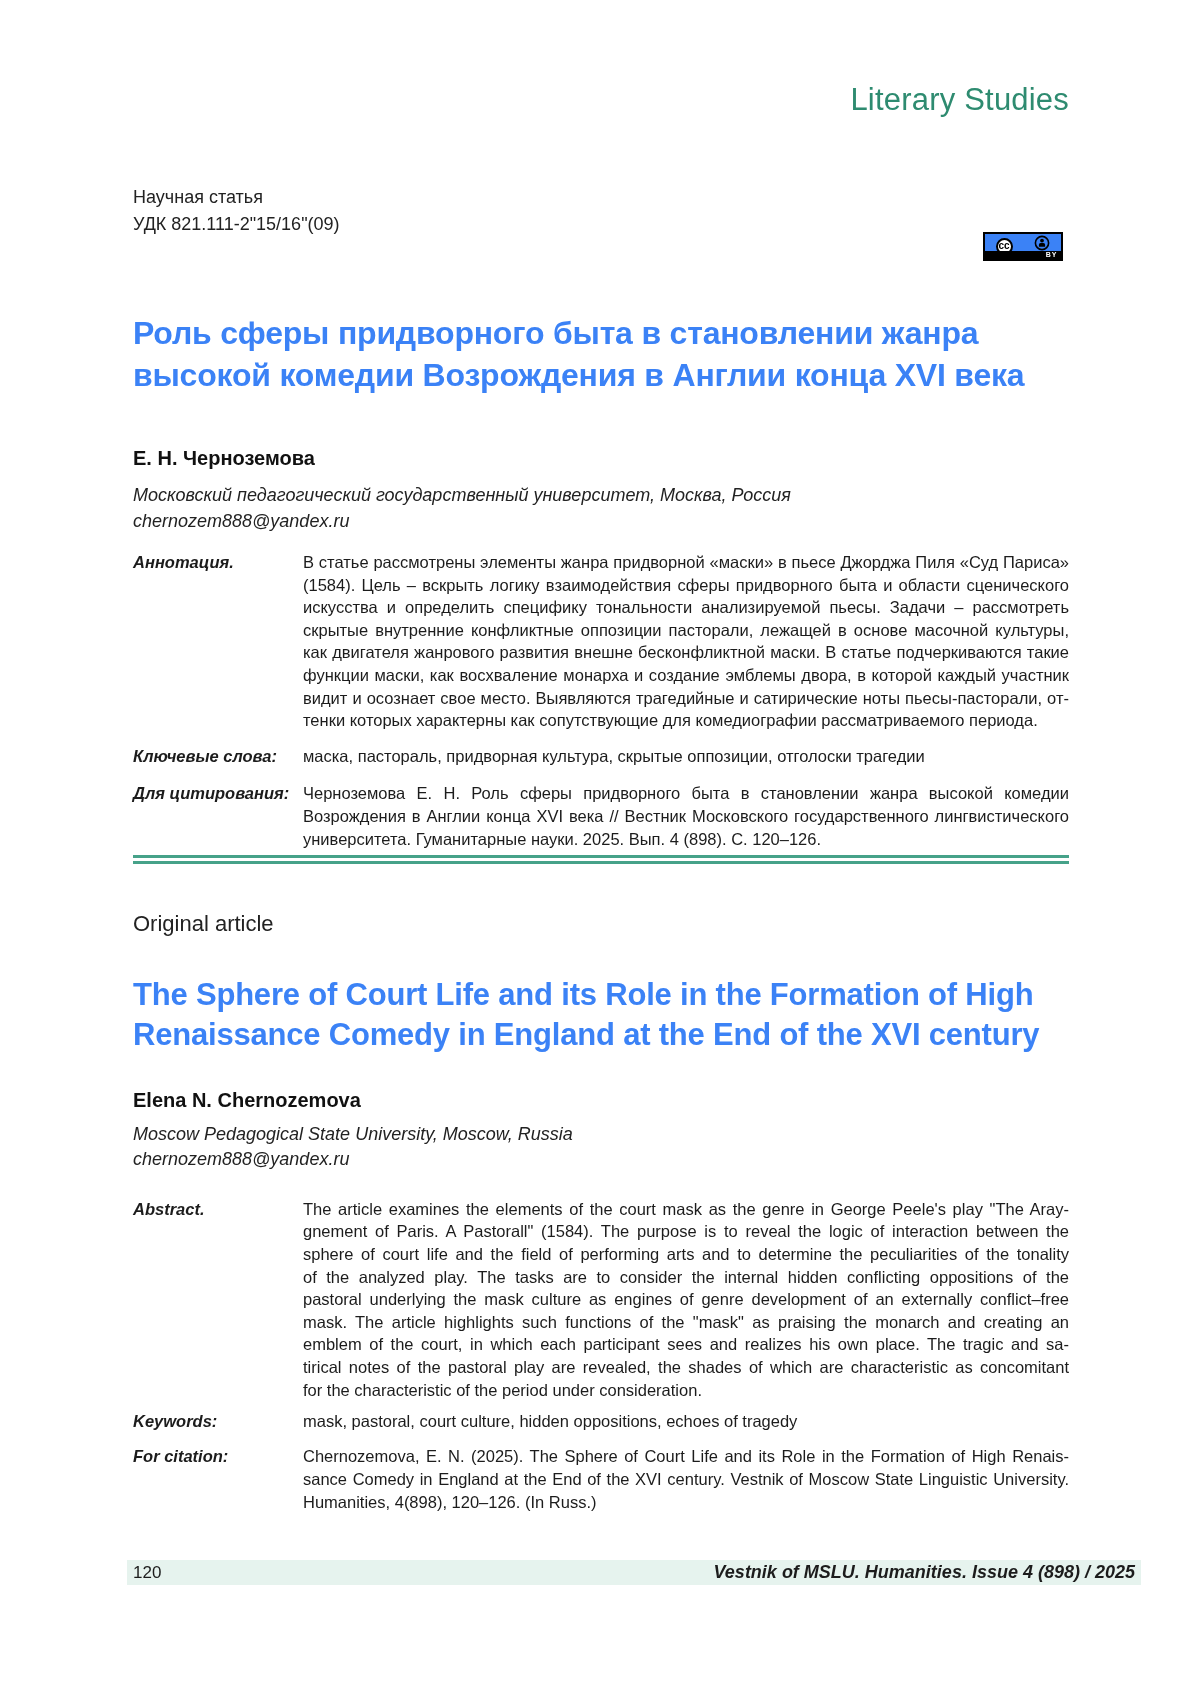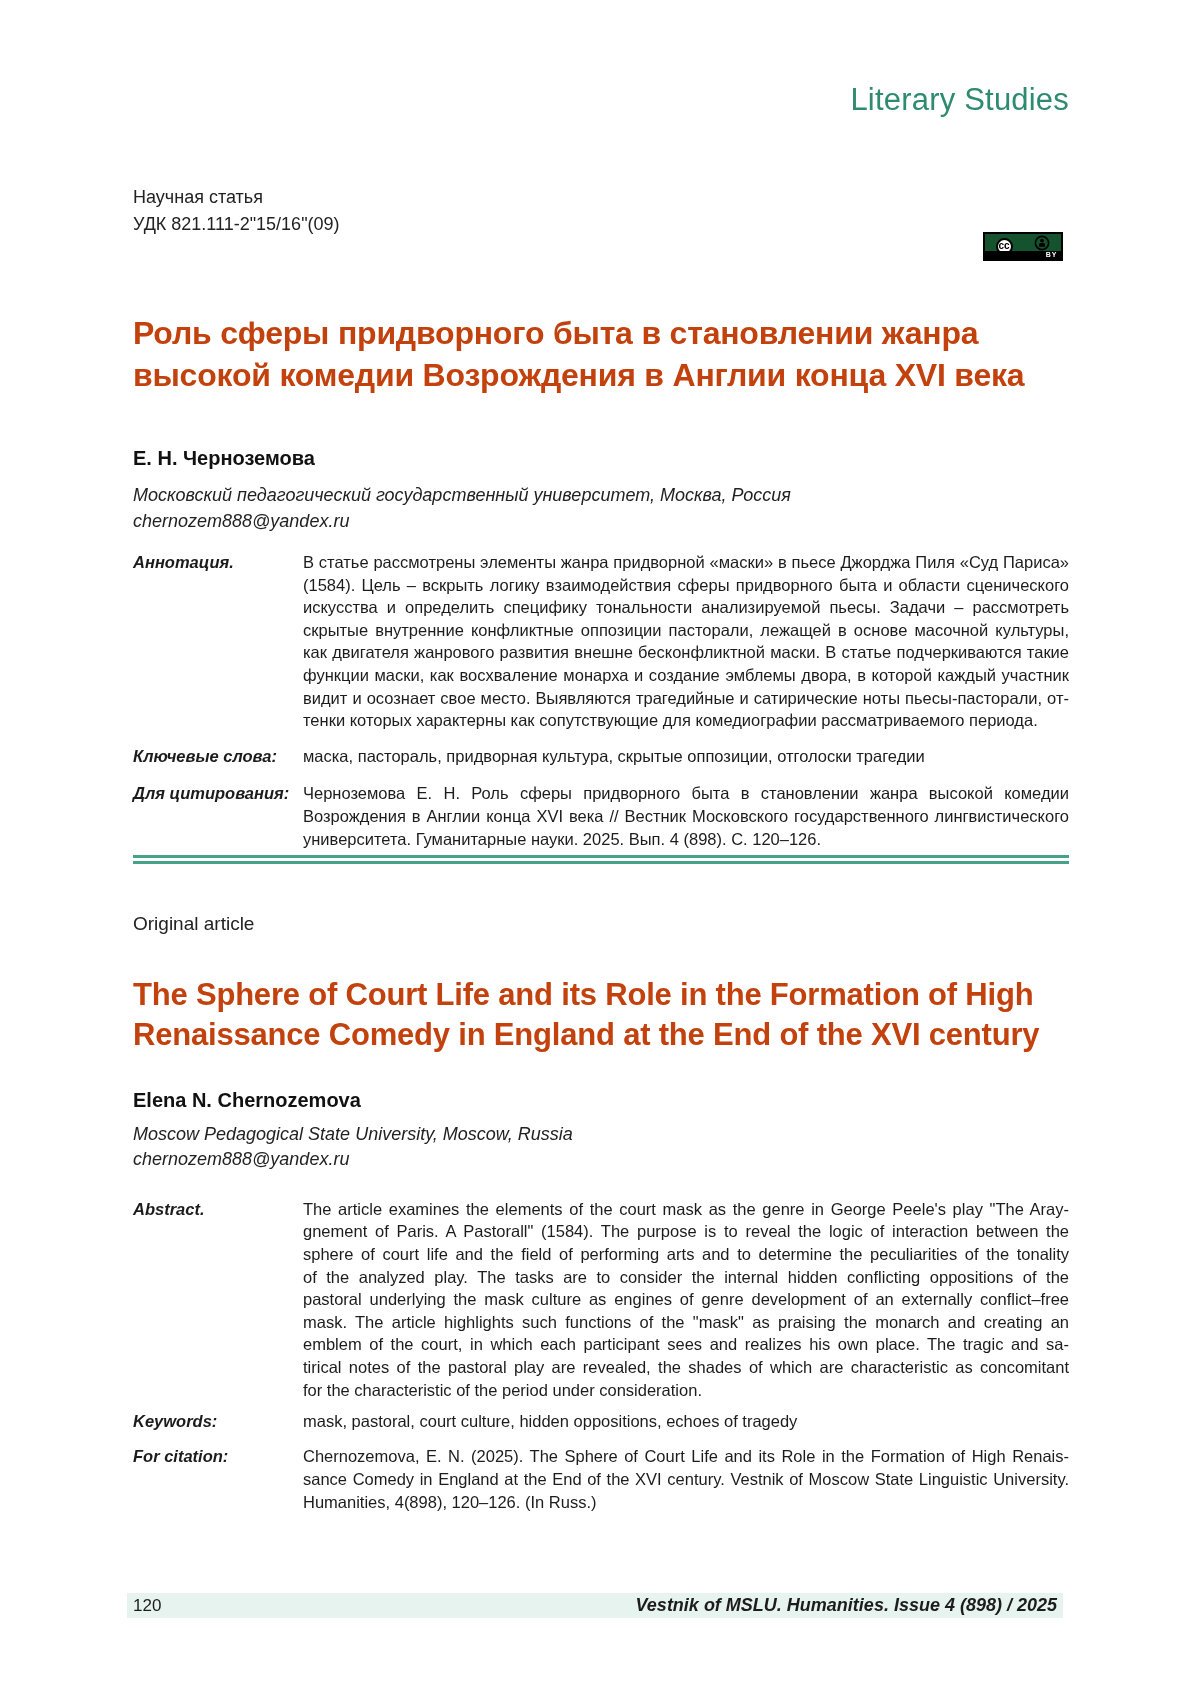--- a/index.html
+++ b/index.html
@@ -19,21 +19,21 @@
     font-size:31px; line-height:36px;
     color:#2e8b70;
     letter-spacing:0.2px;
   }
 
   .meta-ru { margin-top:66px; font-size:18px; line-height:27px; color:#222; }
 
   .cc-badge {
     position:absolute; left:983px; top:232px;
     width:80px; height:29px;
-    background:#14532d; border:2px solid #000;
+    background:#3b82f6; border:2px solid #000;
     box-sizing:border-box; display:flex;
   }
   .cc-left { width:50%; display:flex; align-items:center; justify-content:center; }
   .cc-circle {
     width:17px; height:17px; border-radius:50%;
     background:#fff; border:2px solid #000;
     font-size:10px; font-weight:700; color:#000;
     display:flex; align-items:center; justify-content:center;
     line-height:1; padding-bottom:1px; box-sizing:border-box;
   }
@@ -44,21 +44,21 @@
     background:#000;
   }
   .by-label {
     position:absolute; right:0; bottom:0; width:50%; height:8px;
     color:#fff; font-size:7px; font-weight:700; line-height:8px; text-align:center;
     letter-spacing:1px;
   }
 
   .title-ru, .title-en {
     font-size:32px; line-height:42px; font-weight:700;
-    color:#c2410c; letter-spacing:-0.2px;
+    color:#3b82f6; letter-spacing:-0.2px;
   }
   .title-ru { margin-top:74px; }
   .title-en { margin-top:39px; font-size:31px; line-height:40px; }
 
   .author { margin-top:50px; font-size:20px; font-weight:700; line-height:24px; color:#111; }
   .author-en { margin-top:33px; }
   .affil { margin-top:13px; font-style:italic; font-size:18px; line-height:25.5px; color:#222; }
   .affil-en { margin-top:10px; }
 
   .meta-row {
@@ -75,25 +75,25 @@
 
   .jline { text-align:left; }
   .jfull { text-align:justify; text-align-last:justify; }
 
   .divider {
     margin-top:4px; height:3px;
     border-top:3px solid #46a289;
     border-bottom:3px solid #46a289;
   }
 
-  .original-article { margin-top:48px; font-size:19px; line-height:24px; color:#222; }
+  .original-article { margin-top:48px; font-size:22px; line-height:24px; color:#222; }
 
   .footer {
-    position:absolute; left:127px; top:1593px;
-    width:936px; height:25px;
+    position:absolute; left:127px; top:1560px;
+    width:1014px; height:25px;
     background:#e6f3ee;
     display:flex; justify-content:space-between; align-items:center;
     padding:0 6px; box-sizing:border-box;
   }
   .footer .page-num { font-size:17px; color:#1c1c1c; }
   .footer .running-title { font-size:18px; font-weight:700; font-style:italic; color:#1c1c1c; }
 </style>
 </head>
 <body>
 

